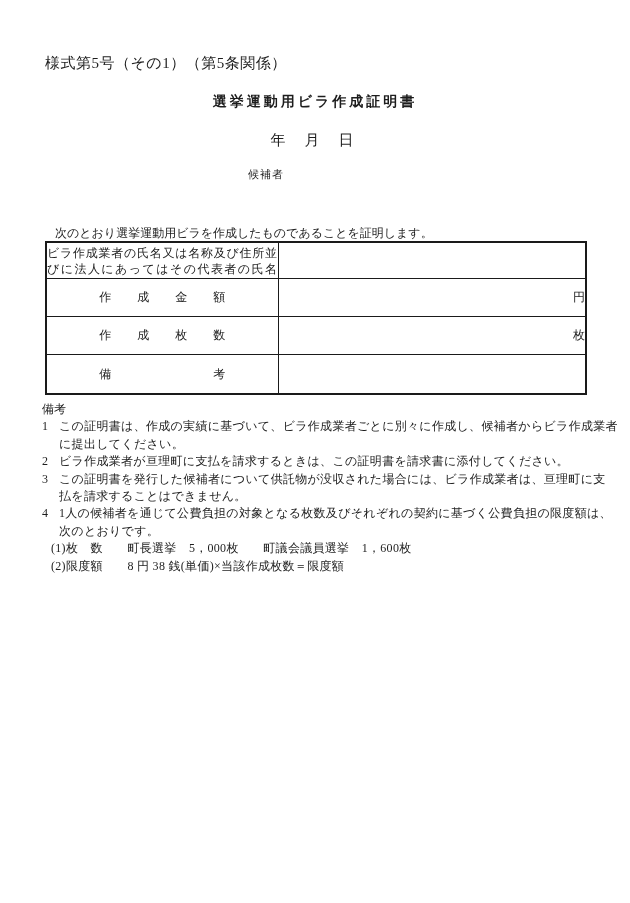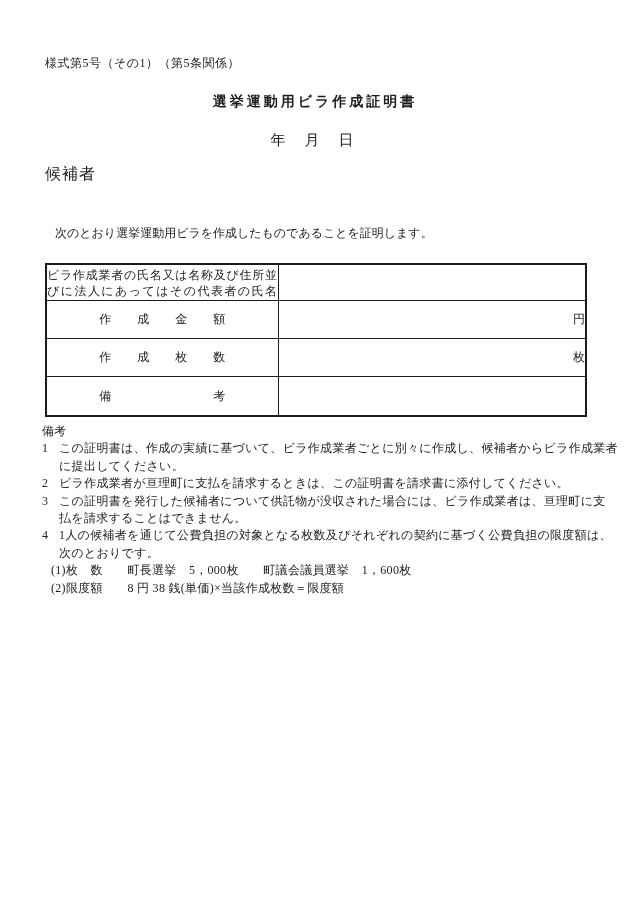--- a/index.html
+++ b/index.html
@@ -9,21 +9,21 @@
     height: 903px;
     margin: 0 auto;
     background: #ffffff;
     color: #1d1d1d;
     font-family: "Liberation Serif", "DejaVu Serif", serif;
     overflow: hidden;
     box-sizing: border-box;
     padding: 55px 45px 0 45px;
   }
   .form-number {
-    font-size: 12px;
+    font-size: 15px;
     line-height: 16px;
     letter-spacing: 0.5px;
   }
   .doc-title {
     margin: 22px 0 0 0;
     font-size: 14px;
     font-weight: bold;
     text-align: center;
     letter-spacing: 3px;
     line-height: 18px;
@@ -38,34 +38,33 @@
   }
   .election-line {
     margin-top: 20px;
     font-size: 12px;
     line-height: 16px;
     text-align: right;
     margin-right: -8px;
   }
   .candidate-line {
     margin-top: 18px;
-    font-size: 16px;
+    font-size: 11px;
     line-height: 16px;
-    text-align: left;
+    text-align: center;
     padding-right: 98px;
     letter-spacing: 1px;
   }
   .intro {
     margin-top: 43px;
     font-size: 12px;
     line-height: 16px;
     padding-left: 10px;
   }
   table.cert {
-    margin-top: 22px;
     width: 540px;
     border-collapse: collapse;
     border: 2px solid #1a1a1a;
     table-layout: fixed;
   }
   table.cert td {
     border: 1px solid #1a1a1a;
     font-size: 12px;
     vertical-align: middle;
     padding: 0;

